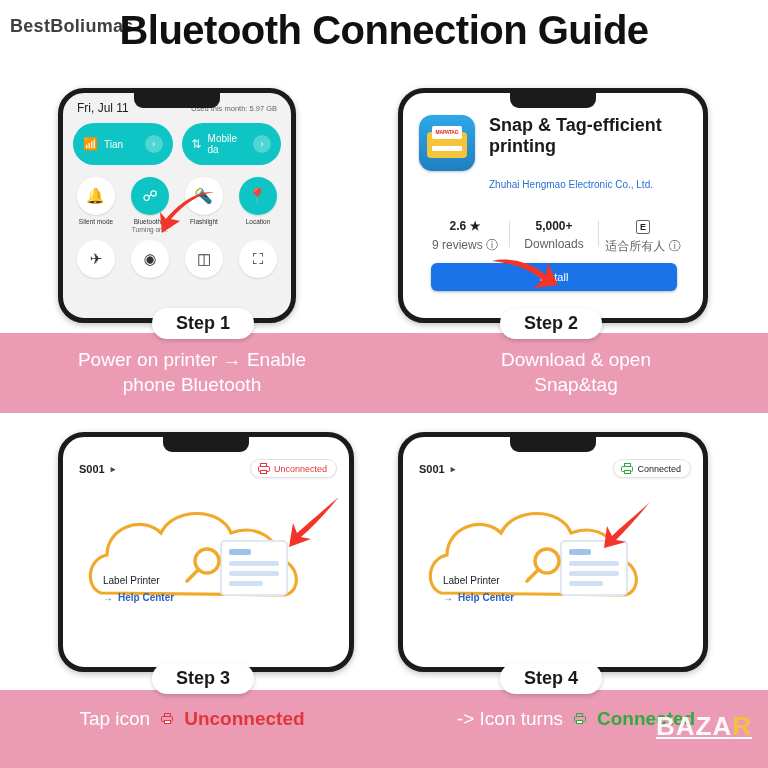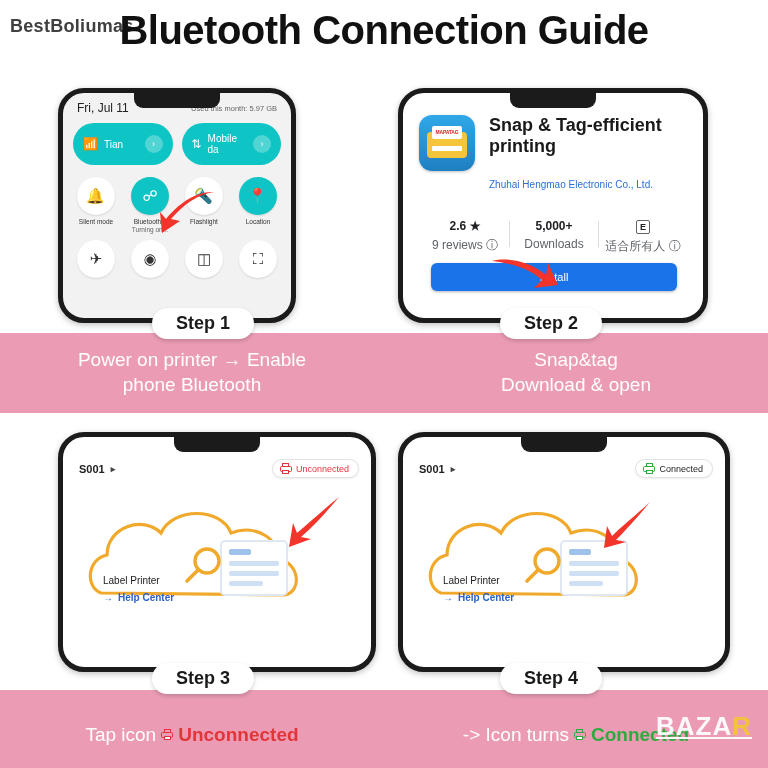--- a/index.html
+++ b/index.html
@@ -109,21 +109,21 @@
   }
   #p2 .install{
     position:absolute;left:28px;right:26px;top:170px;height:28px;
     background:#1a73e8;border-radius:6px;color:#fff;
     font-size:11px;display:flex;align-items:center;justify-content:center;
     box-shadow:0 1px 3px rgba(0,0,0,.3);
   }
   .arrow2{position:absolute;left:490px;top:255px;z-index:8;}
 
   
-  .pApp{background:#fff;padding-left:22px;}
+  .pApp{background:#fff;}
   #p3{left:58px;top:432px;width:286px;height:230px;}
   #p4{left:398px;top:432px;width:300px;height:230px;}
   .pApp .topbar{
     position:absolute;top:22px;left:16px;right:12px;
     display:flex;align-items:center;justify-content:space-between;
   }
   .pApp .devname{font-size:11px;font-weight:bold;color:#222;display:flex;align-items:center;gap:6px;}
   .pApp .devname .tri{font-size:9px;color:#444;}
   .pApp .statuspill{
     display:flex;align-items:center;gap:4px;
@@ -176,21 +176,21 @@
     padding:5px 24px;box-shadow:0 2px 4px rgba(0,0,0,.18);
   }
   #chip1{left:152px;top:308px;}
   #chip2{left:500px;top:308px;}
   #chip3{left:152px;top:663px;}
   #chip4{left:500px;top:663px;}
 
   .inline-red{color:#e2353a;font-weight:bold;}
   .inline-green{color:#2faa3f;font-weight:bold;}
   .capline{display:block;}
-  .cap-flex{display:inline-flex;align-items:center;gap:5px;margin-top:16px;}
+  .cap-flex{display:inline-flex;align-items:center;gap:11px;}
 
   .bazar{
     position:absolute;right:16px;bottom:26px;z-index:20;
     font-size:26px;font-weight:bold;color:#fff;letter-spacing:1px;
     opacity:.95;
     text-decoration:underline;
   }
   .bazar .b-dot{color:#f4c43a;}
 </style>
 </head>
@@ -304,22 +304,22 @@
 
 <div class="band" id="band1">
   <div class="bandcol bc-left">
     <div>
       <span class="capline">Power on printer → Enable</span>
       <span class="capline">phone Bluetooth</span>
     </div>
   </div>
   <div class="bandcol bc-right">
     <div>
+      <span class="capline">Download &amp; open</span>
       <span class="capline">Snap&amp;tag</span>
-      <span class="capline">Download &amp; open</span>
     </div>
   </div>
 </div>
 <div class="chip" id="chip1">Step 1</div>
 <div class="chip" id="chip2">Step 2</div>
 
 <div class="phone pApp" id="p3">
   <div class="notch"></div>
 
   <div class="topbar">

